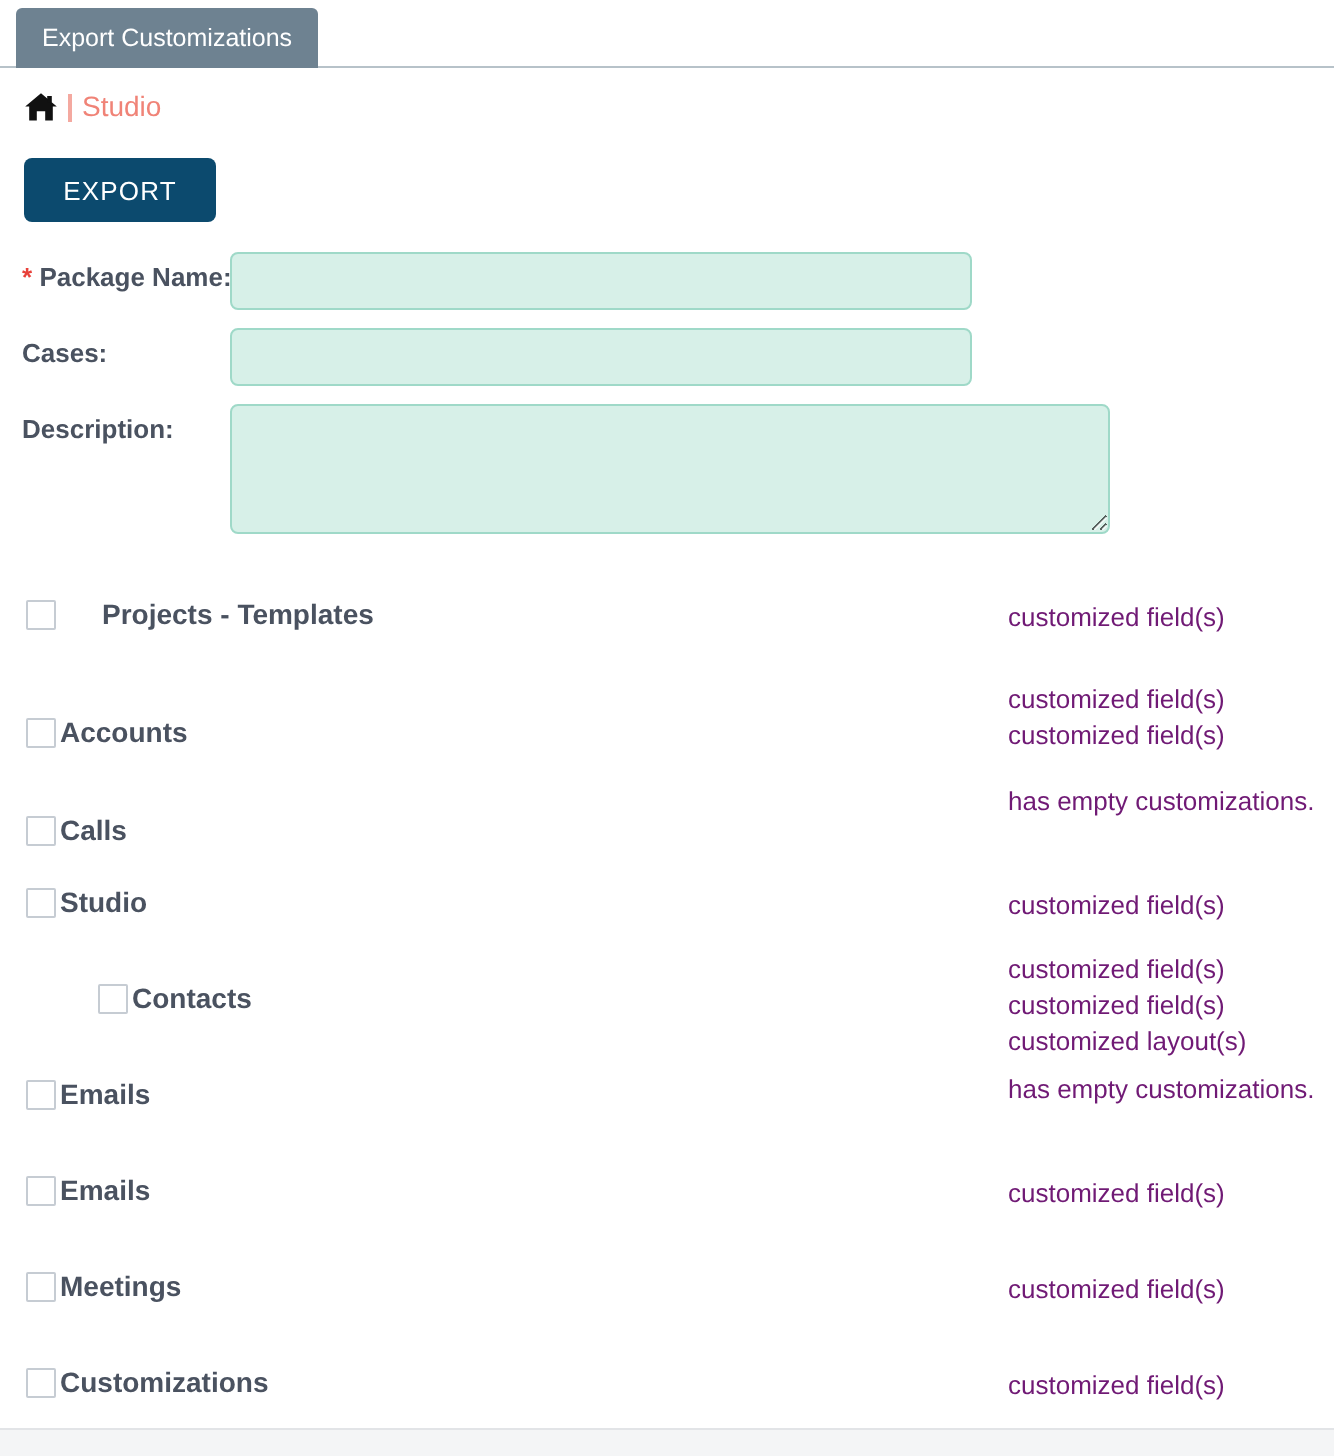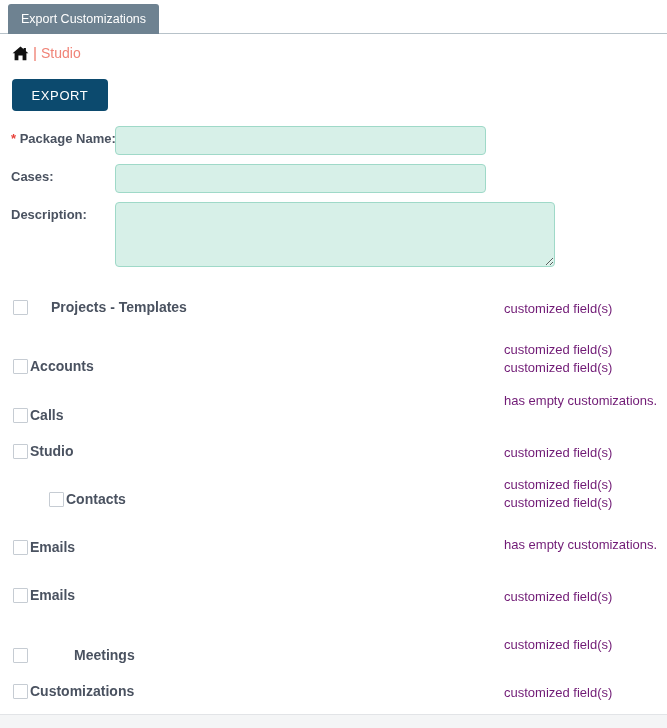--- a/index.html
+++ b/index.html
@@ -289,20 +289,21 @@
       </div>
     </div>
     <div class="module-row">
       <div class="module-left" style="top: 14px; margin-left: 36px;">
         <input type="checkbox" class="module-cb" id="mod-cb-4" style="">
         <label class="module-label" for="mod-cb-4">Contacts</label>
       </div>
       <div class="module-notes" style="top: -1px;">
         <div class="note">customized field(s)</div>
         <div class="note">customized field(s)</div>
+        <div class="note">customized layout(s)</div>
       </div>
     </div>
     <div class="module-row">
       <div class="module-left" style="top: 14px;">
         <input type="checkbox" class="module-cb" id="mod-cb-5" style="">
         <label class="module-label" for="mod-cb-5">Emails</label>
       </div>
       <div class="module-notes" style="top: 11px;">
         <div class="note">has empty customizations.</div>
       </div>
@@ -310,21 +311,21 @@
     <div class="module-row">
       <div class="module-left" style="top: 14px;">
         <input type="checkbox" class="module-cb" id="mod-cb-6" style="">
         <label class="module-label" for="mod-cb-6">Emails</label>
       </div>
       <div class="module-notes" style="top: 15px;">
         <div class="note">customized field(s)</div>
       </div>
     </div>
     <div class="module-row">
-      <div class="module-left" style="top: 26px; gap: 44px;">
+      <div class="module-left" style="top: 14px;">
         <input type="checkbox" class="module-cb" id="mod-cb-7" style="">
         <label class="module-label" for="mod-cb-7">Meetings</label>
       </div>
       <div class="module-notes" style="top: 15px;">
         <div class="note">customized field(s)</div>
       </div>
     </div>
     <div class="module-row">
       <div class="module-left" style="top: 14px;">
         <input type="checkbox" class="module-cb" id="mod-cb-8" style="">

